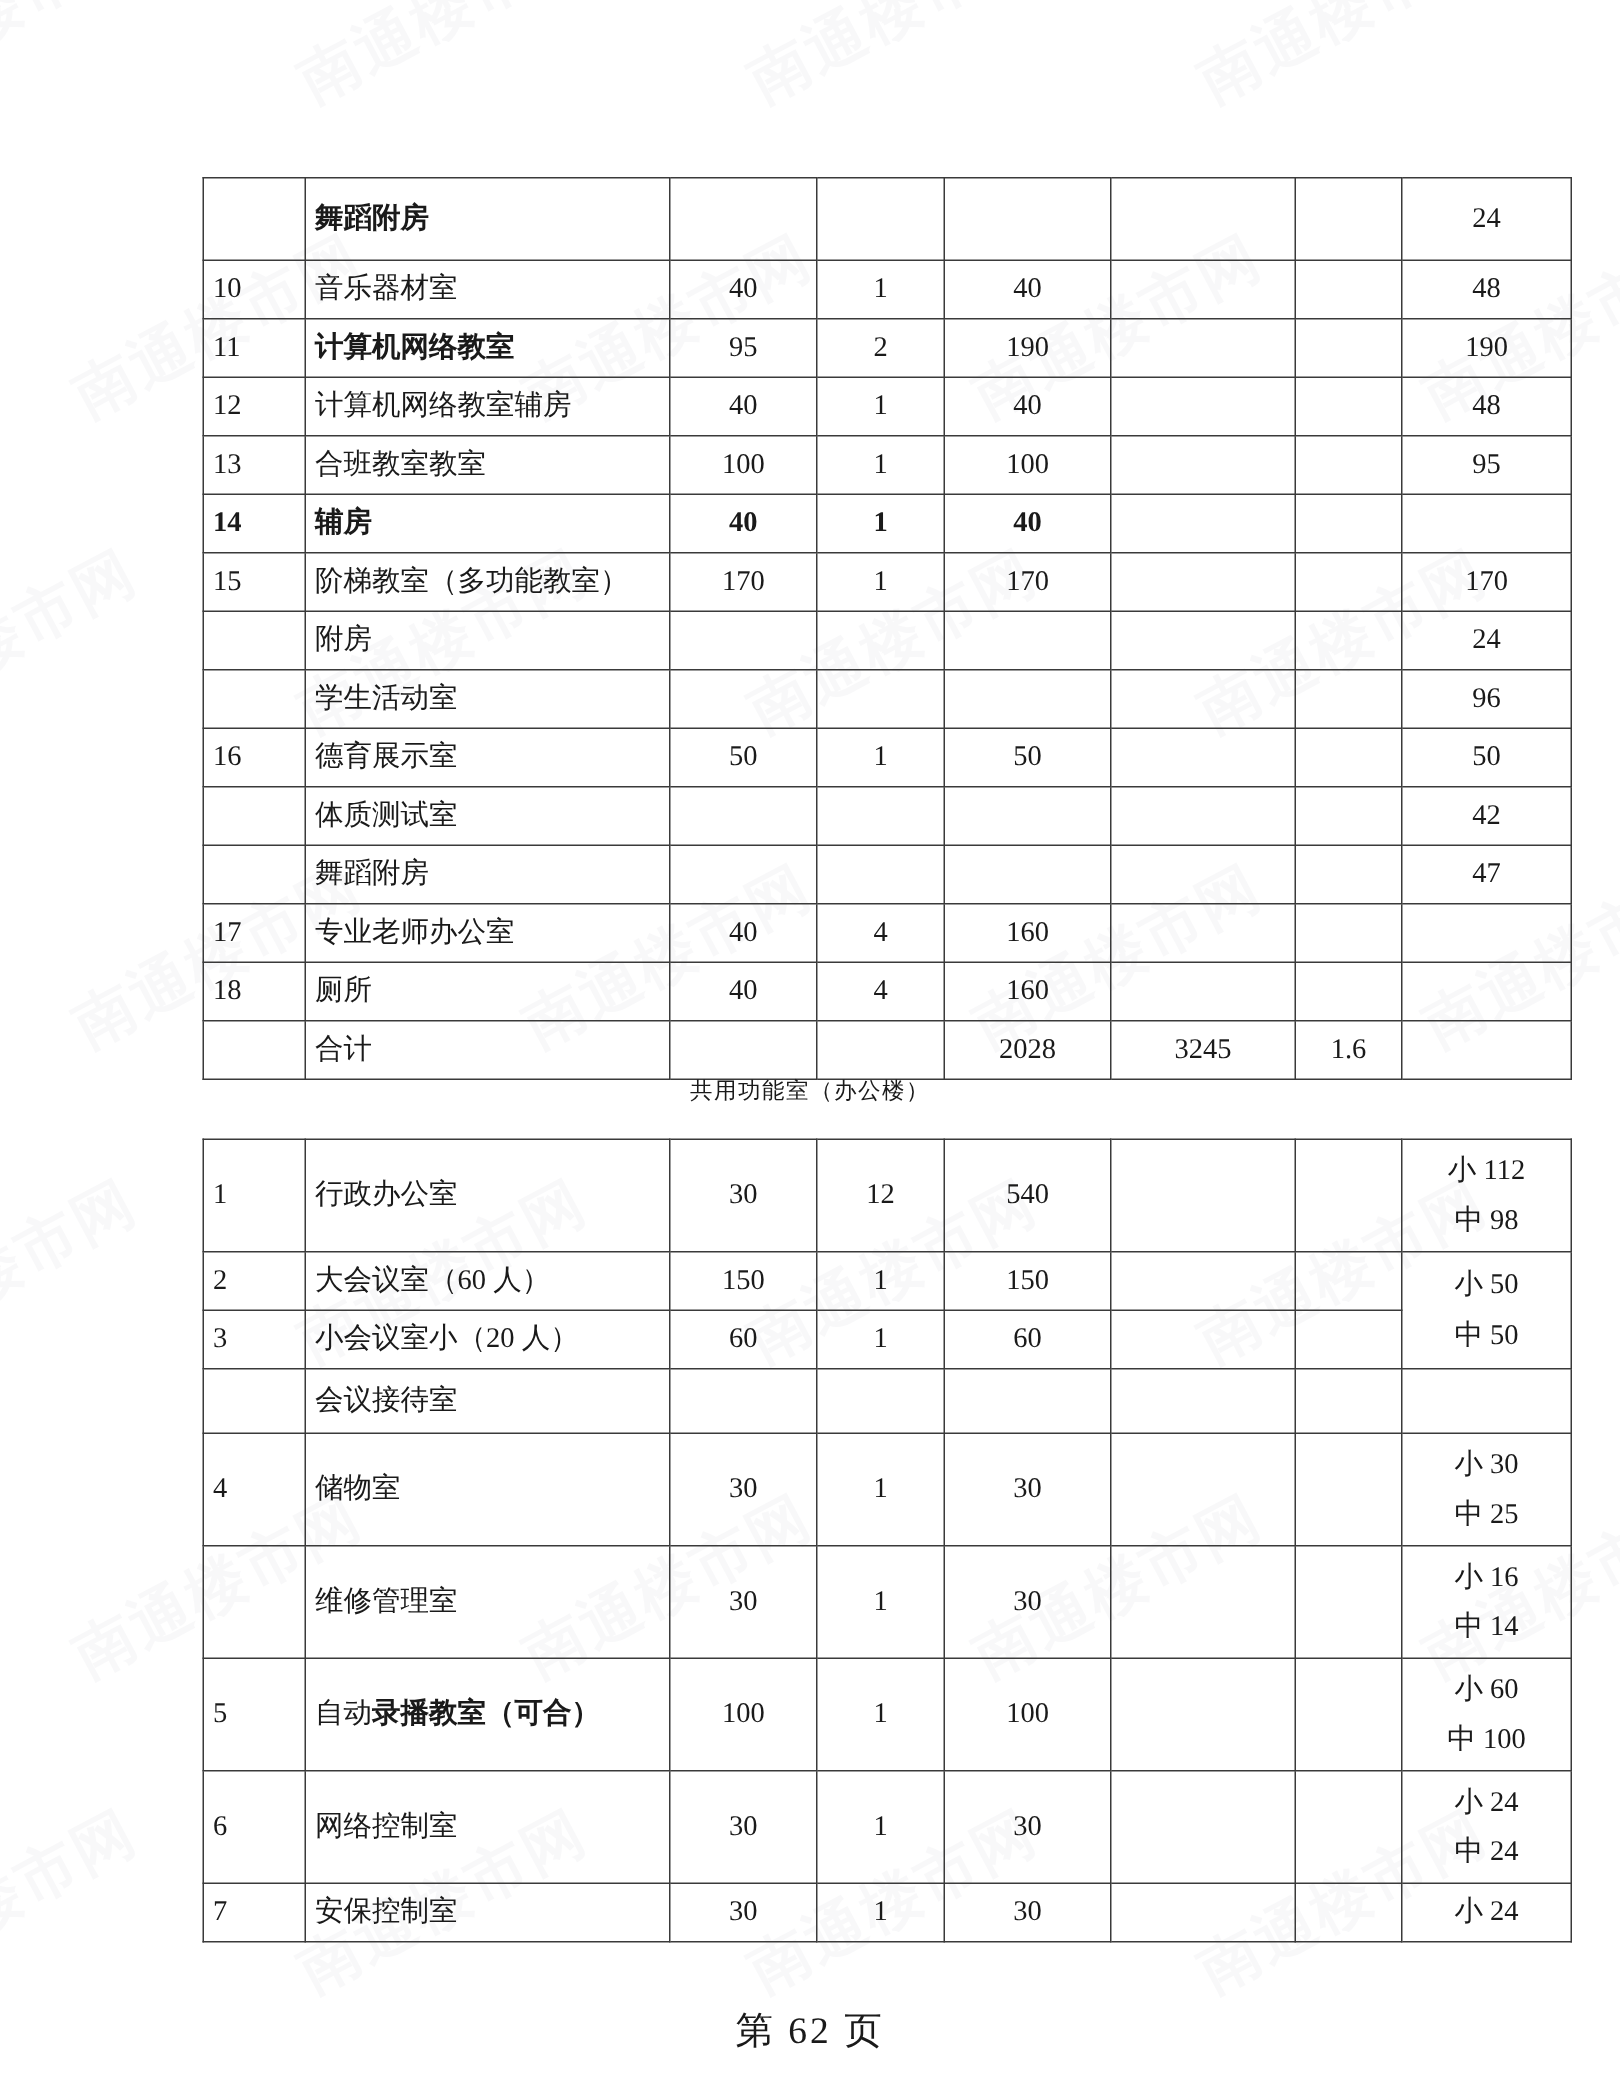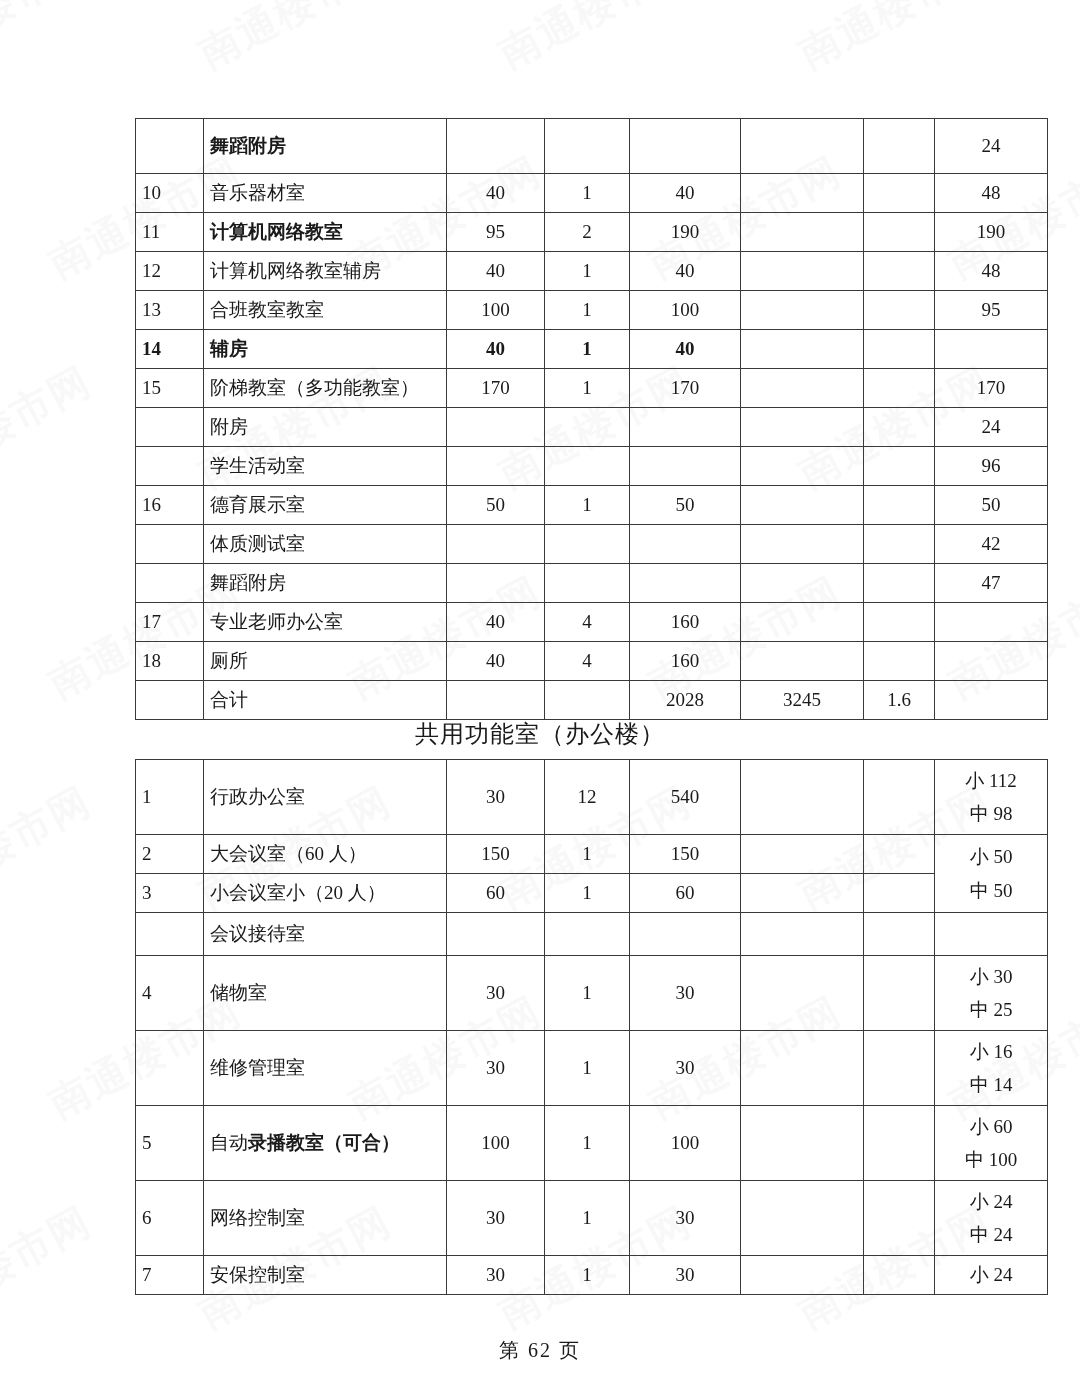--- a/index.html
+++ b/index.html
@@ -76,31 +76,31 @@
   
   #table-teaching { left: 135px; top: 118px; }
   #table-office   { left: 135px; top: 759px; }
 
   #section-heading-office {
     position: absolute;
     left: 0;
     top: 718px;
     width: 1080px;
     text-align: center;
-    font-size: 24px;
+    font-size: 15px;
     letter-spacing: 1px;
   }
 
   #page-footer {
     position: absolute;
     left: 0;
     top: 1337px;
     width: 1080px;
     text-align: center;
-    font-size: 20px;
+    font-size: 25px;
     letter-spacing: 2px;
   }
 </style>
 </head>
 <body>
 
 <div id="watermark-layer">
     <div class="wm" style="left: -110px; top: -20px;">南通楼市网</div>
     <div class="wm" style="left: 190px; top: -20px;">南通楼市网</div>
     <div class="wm" style="left: 490px; top: -20px;">南通楼市网</div>

